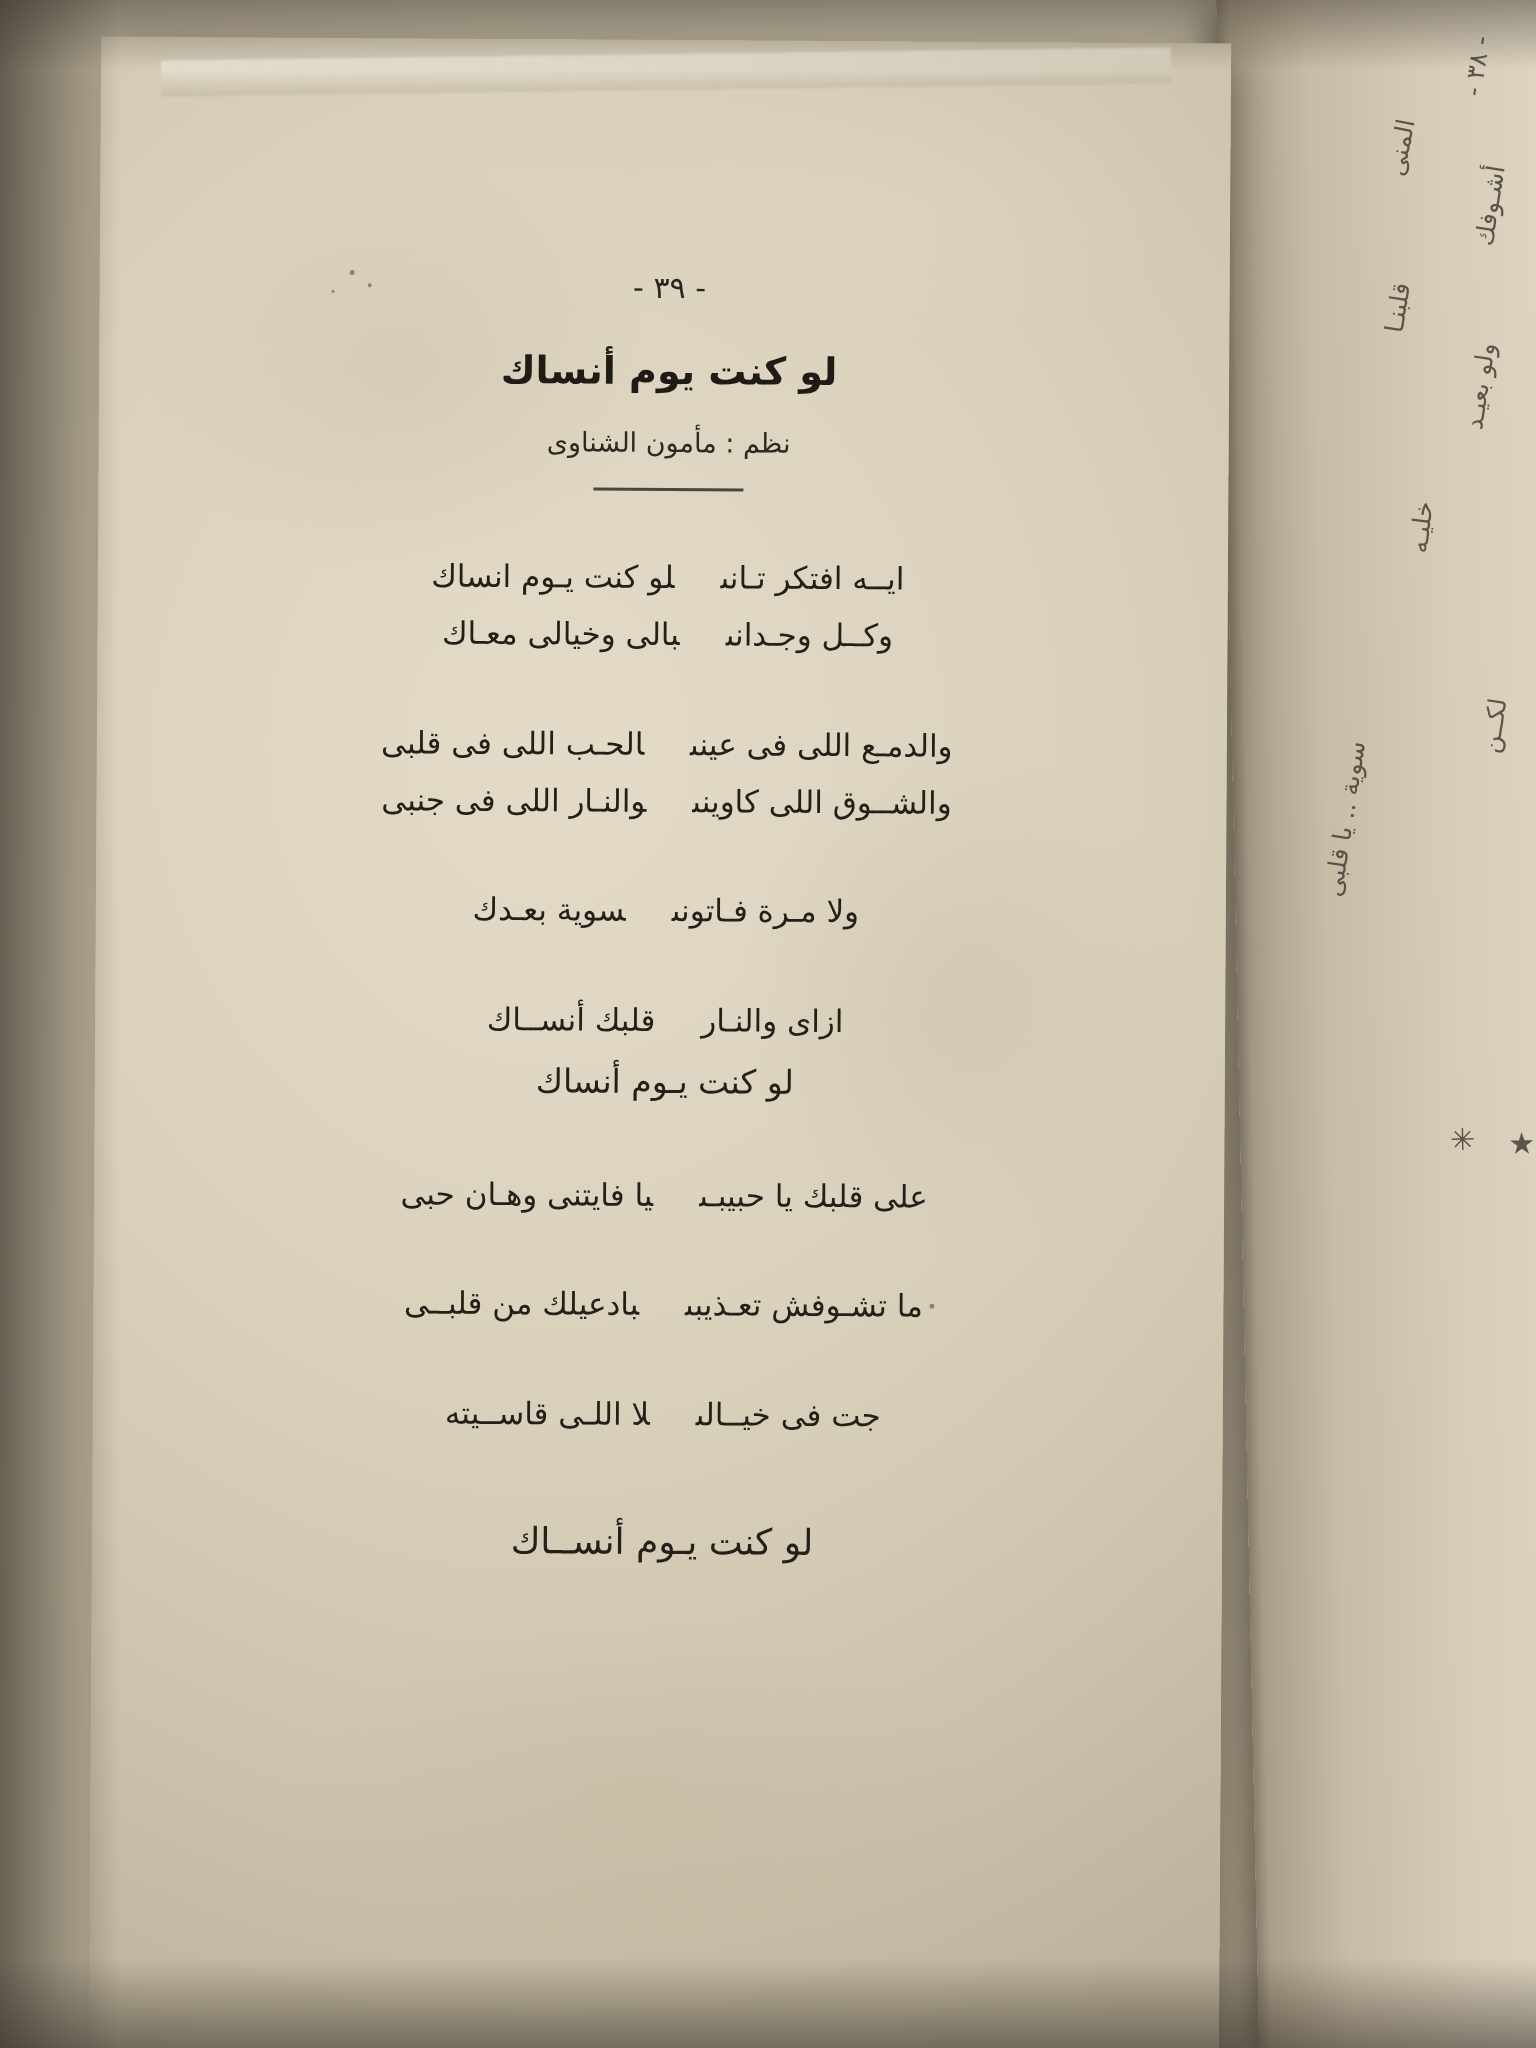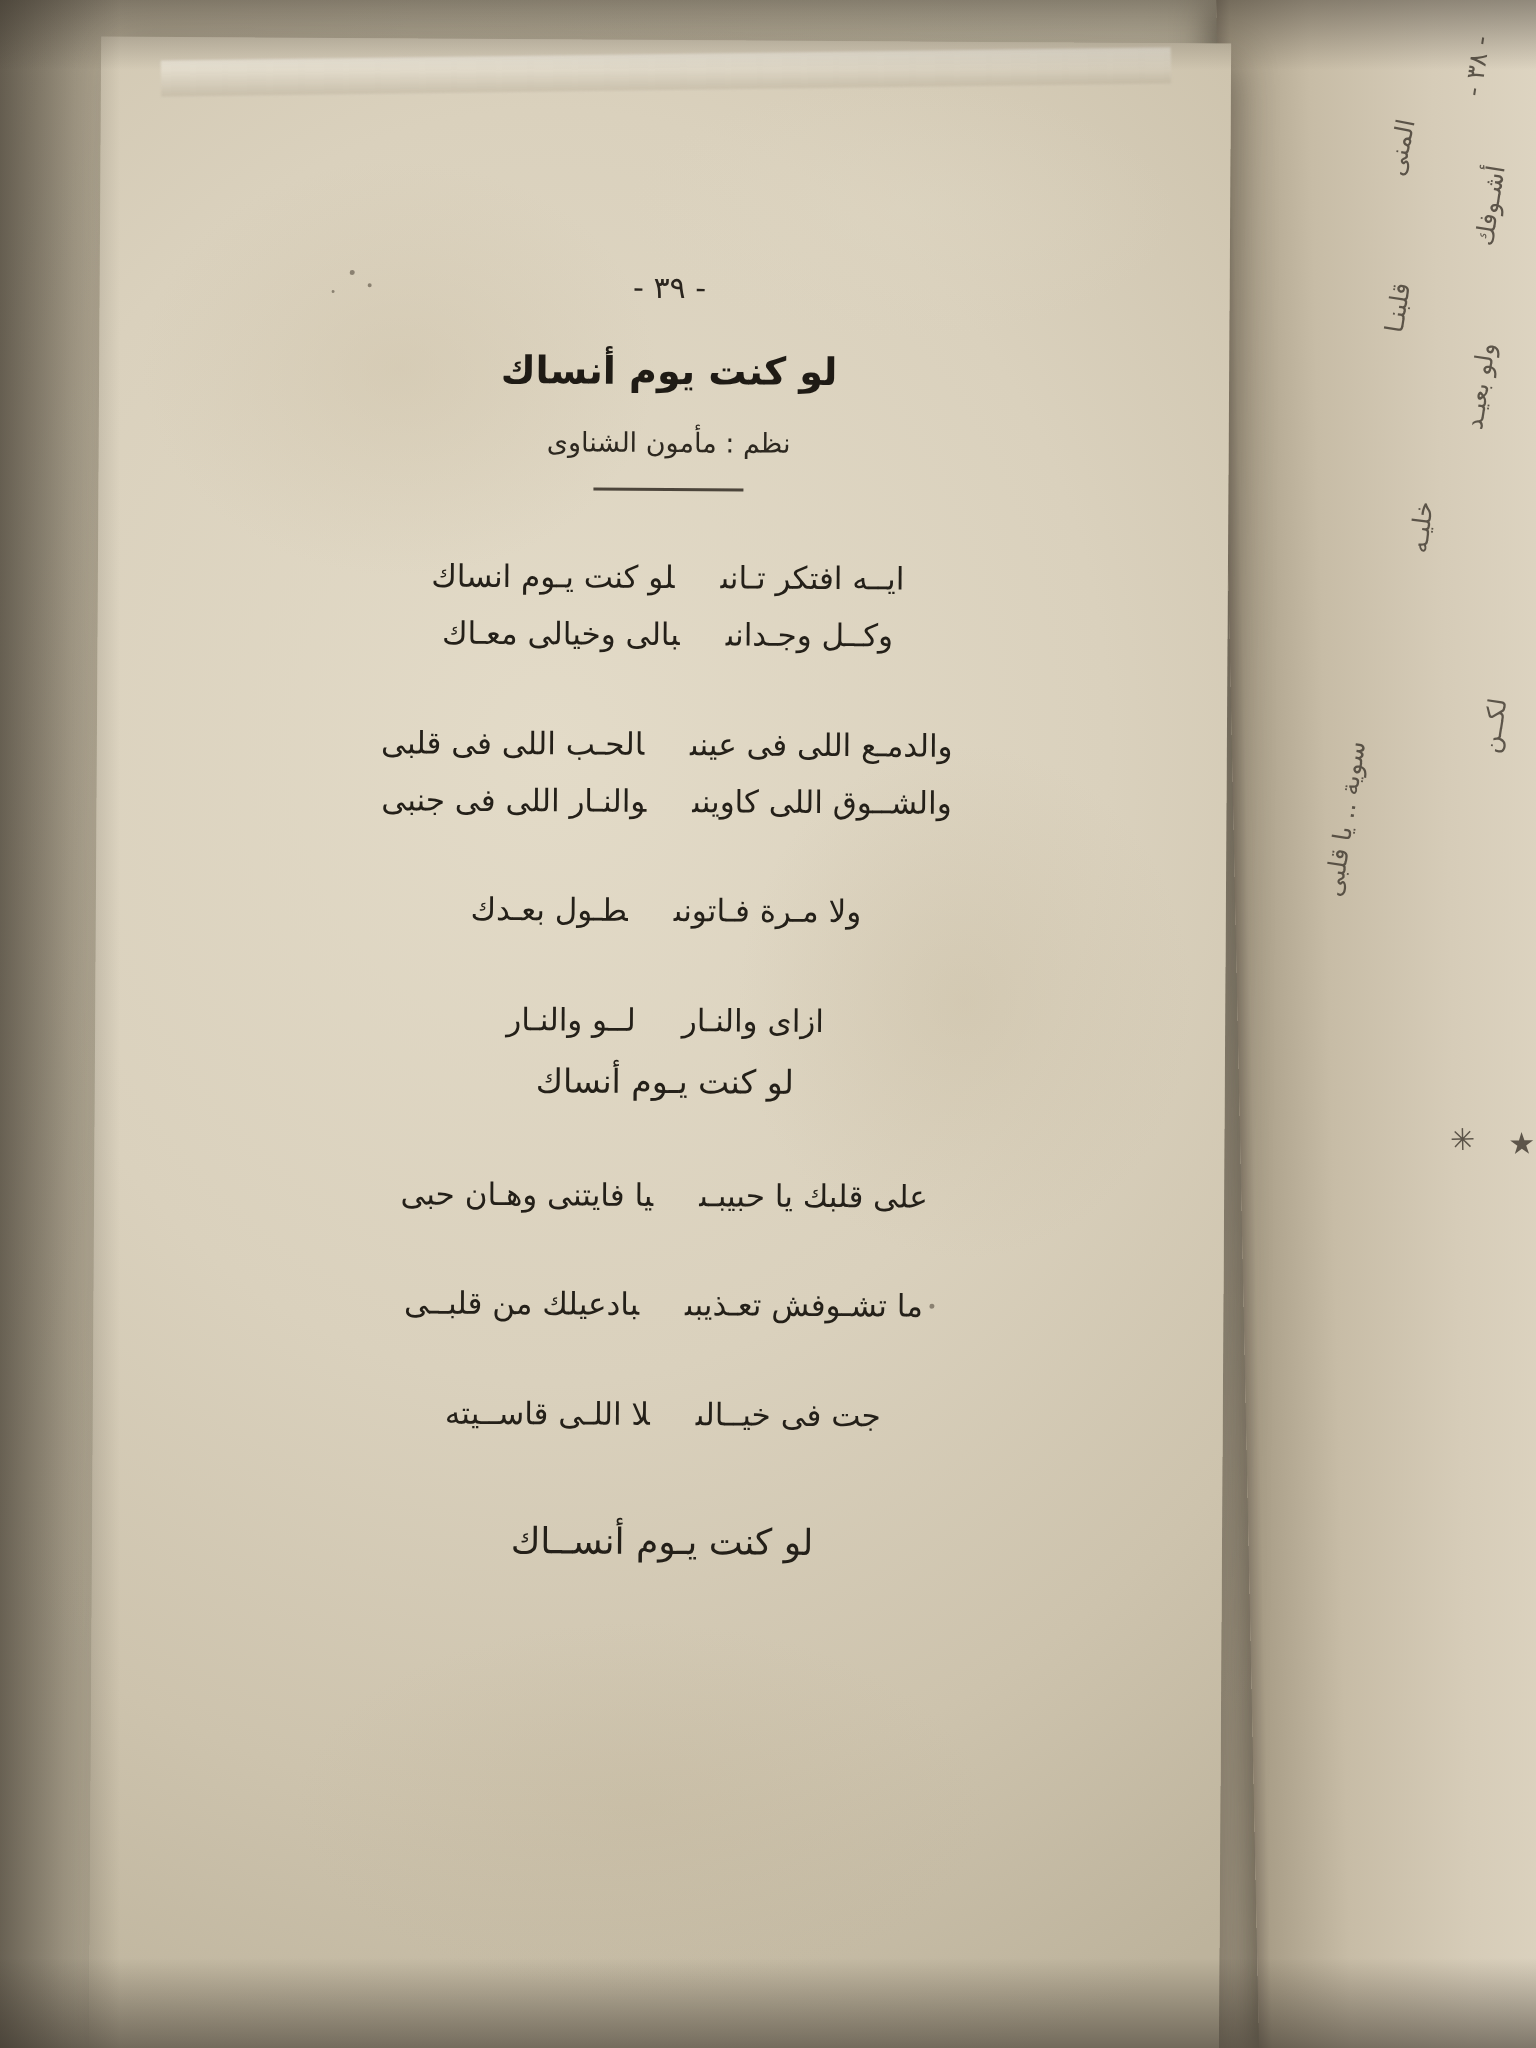--- a/index.html
+++ b/index.html
@@ -229,27 +229,27 @@
         <span class="line">
           <span class="hemistich-b">والدمـع اللى فى عينى</span><span>الحـب اللى فى قلبى</span>
         </span>
         <span class="line">
           <span class="hemistich-b">والشــوق اللى كاوينى</span><span>والنـار اللى فى جنبى</span>
         </span>
       </div>
 
       <div class="stanza">
         <span class="line loose">
-          <span class="hemistich-b">ولا مـرة فـاتونى</span><span>طـول بعـدك</span>
+          <span class="hemistich-b">ولا مـرة فـاتونى</span><span>سوية بعـدك</span>
         </span>
       </div>
 
       <div class="stanza">
         <span class="line loose">
-          <span class="hemistich-b">ازاى والنـار</span><span>لــو والنـار</span>
+          <span class="hemistich-b">ازاى والنـار</span><span>قلبك أنســاك</span>
         </span>
         <span class="line refrain">لو كنت يـوم أنساك</span>
       </div>
 
       <div class="stanza">
         <span class="line">
           <span class="hemistich-b">على قلبك يا حبيبـى</span><span>يا فايتنى وهـان حبى</span>
         </span>
       </div>
 

